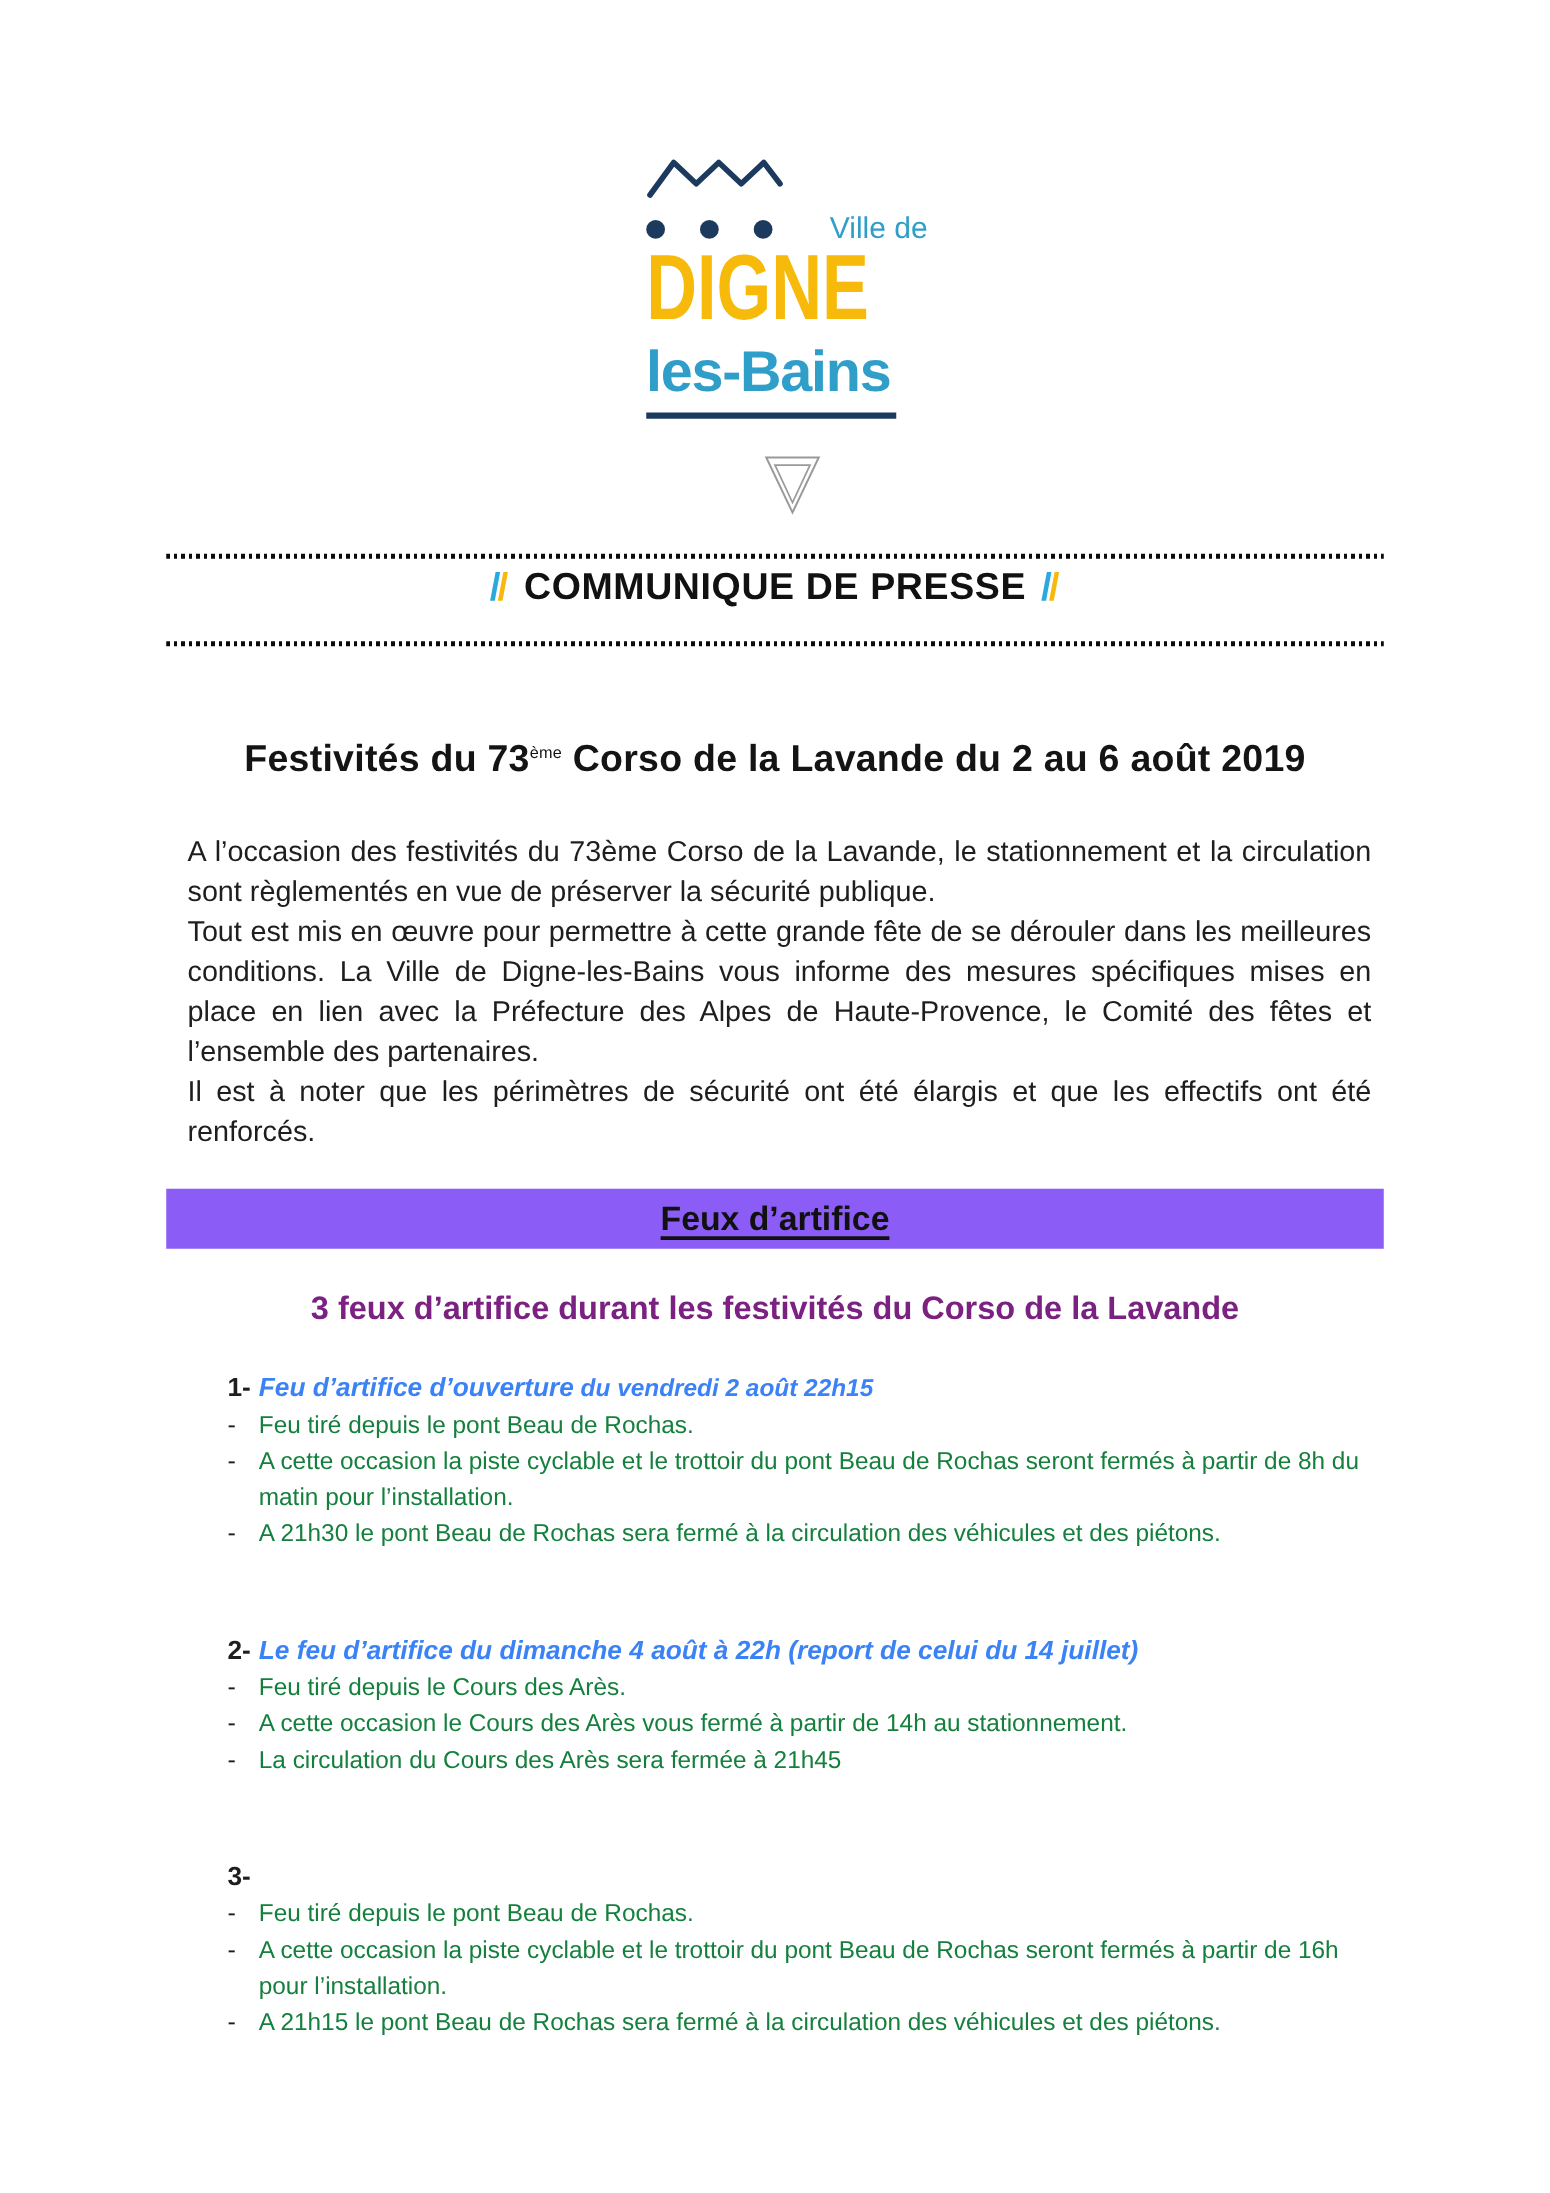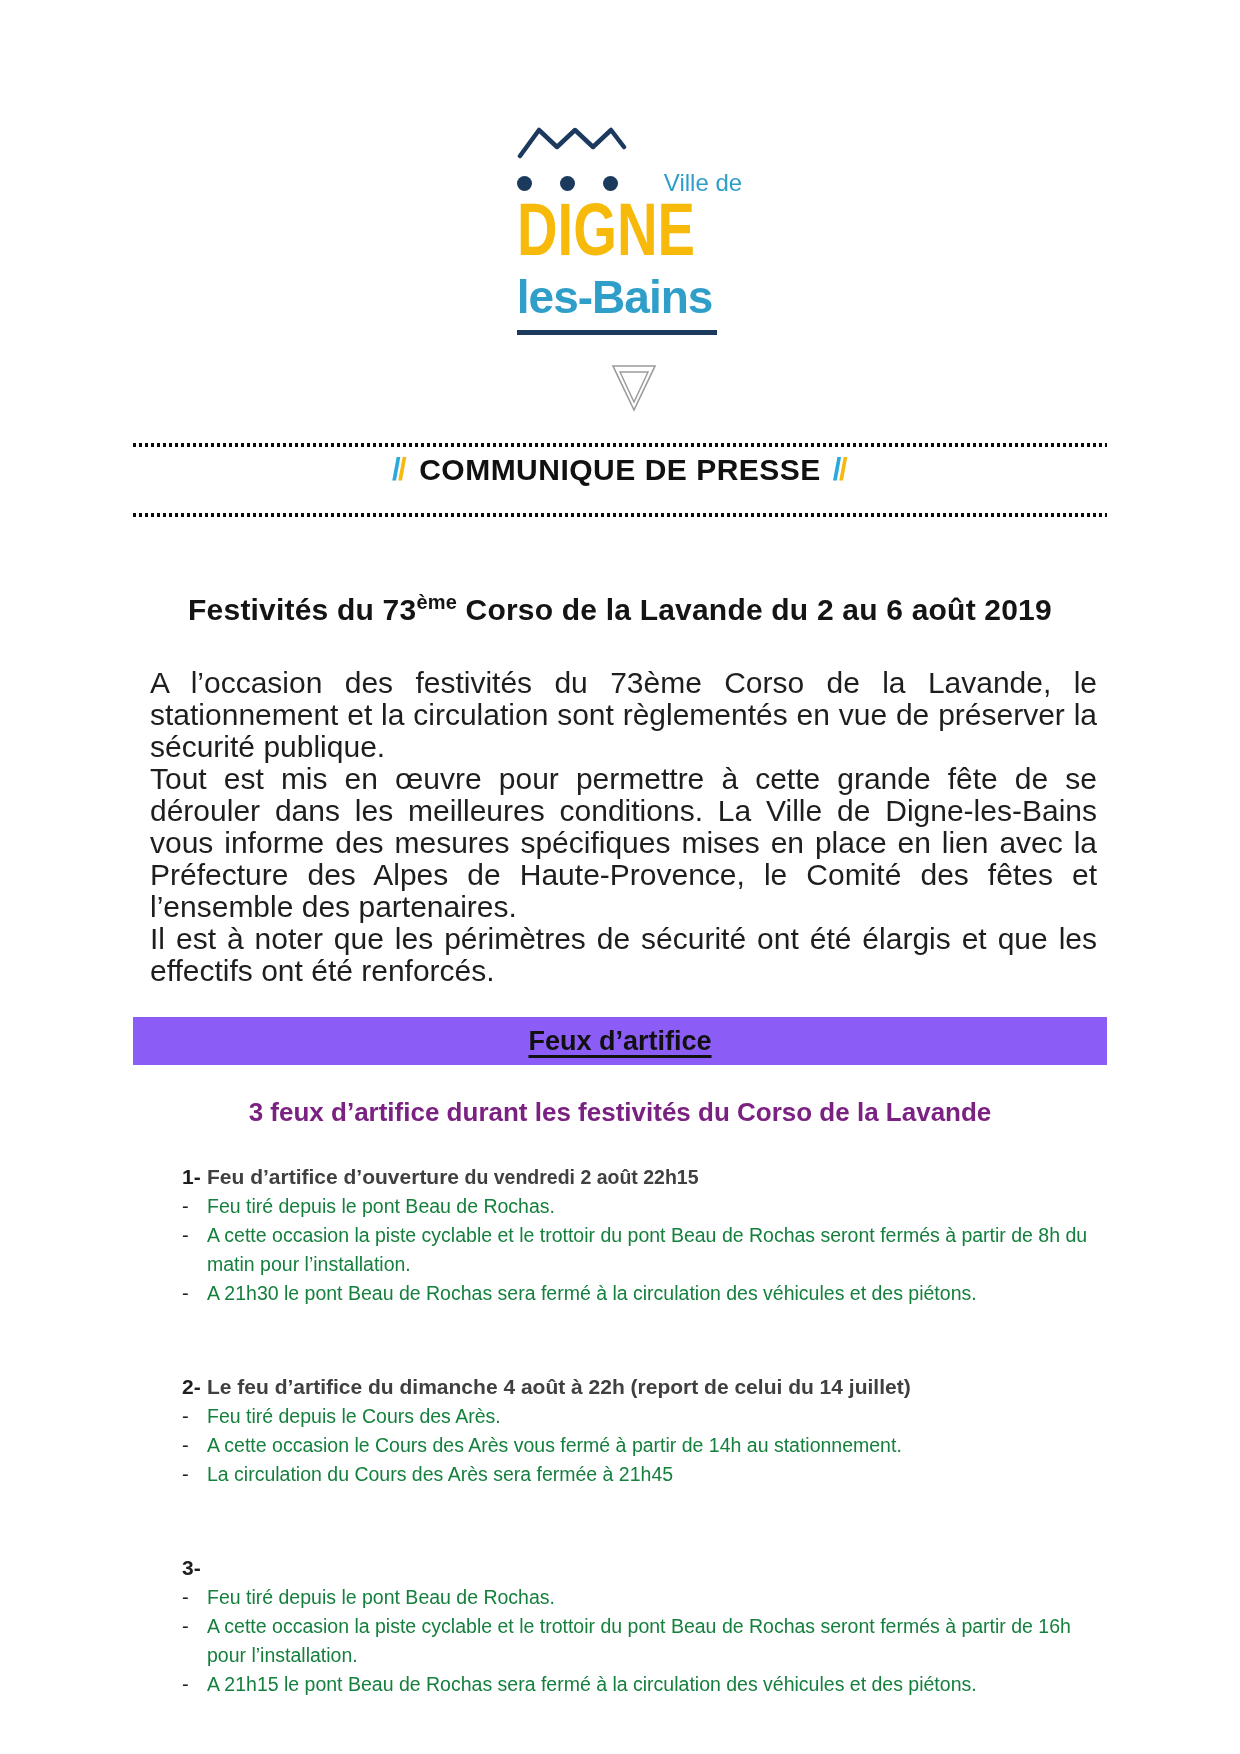--- a/index.html
+++ b/index.html
@@ -48,26 +48,26 @@
   .sp { display:inline-flex; }
   .sl { font-weight:800; font-size:31px; line-height:34px; }
   .sl.c { color:#29a9dc; }
   .sl.y { color:#f7b90d; margin-left:-3px; }
 
   
   .doc-title {
     margin-top:74px; text-align:center;
     font-size:30px; font-weight:800; color:#141414; letter-spacing:0.2px;
   }
-  .doc-title sup { font-size:20px; font-weight:700; }
+  .doc-title sup { font-size:13px; font-weight:400; }
 
   
   .body-text { margin:40px 10px 0 17px; }
   .body-text p {
-    font-size:30px; line-height:32px; text-align:justify; color:#1e1e1e;
+    font-size:23px; line-height:32px; text-align:justify; color:#1e1e1e;
   }
 
   
   .banner {
     margin-top:30px; height:48px; background:#8b5cf6;
     display:flex; align-items:center; justify-content:center;
   }
   .banner span {
     font-size:27px; font-weight:800; color:#111;
     text-decoration:underline; text-decoration-thickness:2.5px; text-underline-offset:5px;
@@ -78,21 +78,21 @@
     margin-top:32px; text-align:center;
     font-size:26px; font-weight:800; color:#7b2182;
   }
 
   
   .fw-section { margin-top:34px; padding-left:49px; }
   .fw-item + .fw-item { margin-top:64px; }
   .fw-row { display:flex; align-items:baseline; }
   .fw-marker { width:25px; flex:none; font-size:20px; line-height:29px; color:#1e1e1e; }
   .fw-head .fw-marker { font-weight:800; font-size:21px; line-height:30px; }
-  .fw-title { font-weight:800; font-size:21px; line-height:30px; color:#404040; }
+  .fw-title { font-weight:800; font-size:21px; line-height:30px; color:#3b82f6;font-style:italic; }
   .fw-title .rest { font-size:19.5px; font-weight:800; }
   .fw-bullet-text { flex:1; max-width:892px; font-size:19.5px; line-height:29px; color:#15803d; }
 </style>
 </head>
 <body>
 
 <div class="page">
 
   <header class="logo-block">
     <div class="logo-inner">

